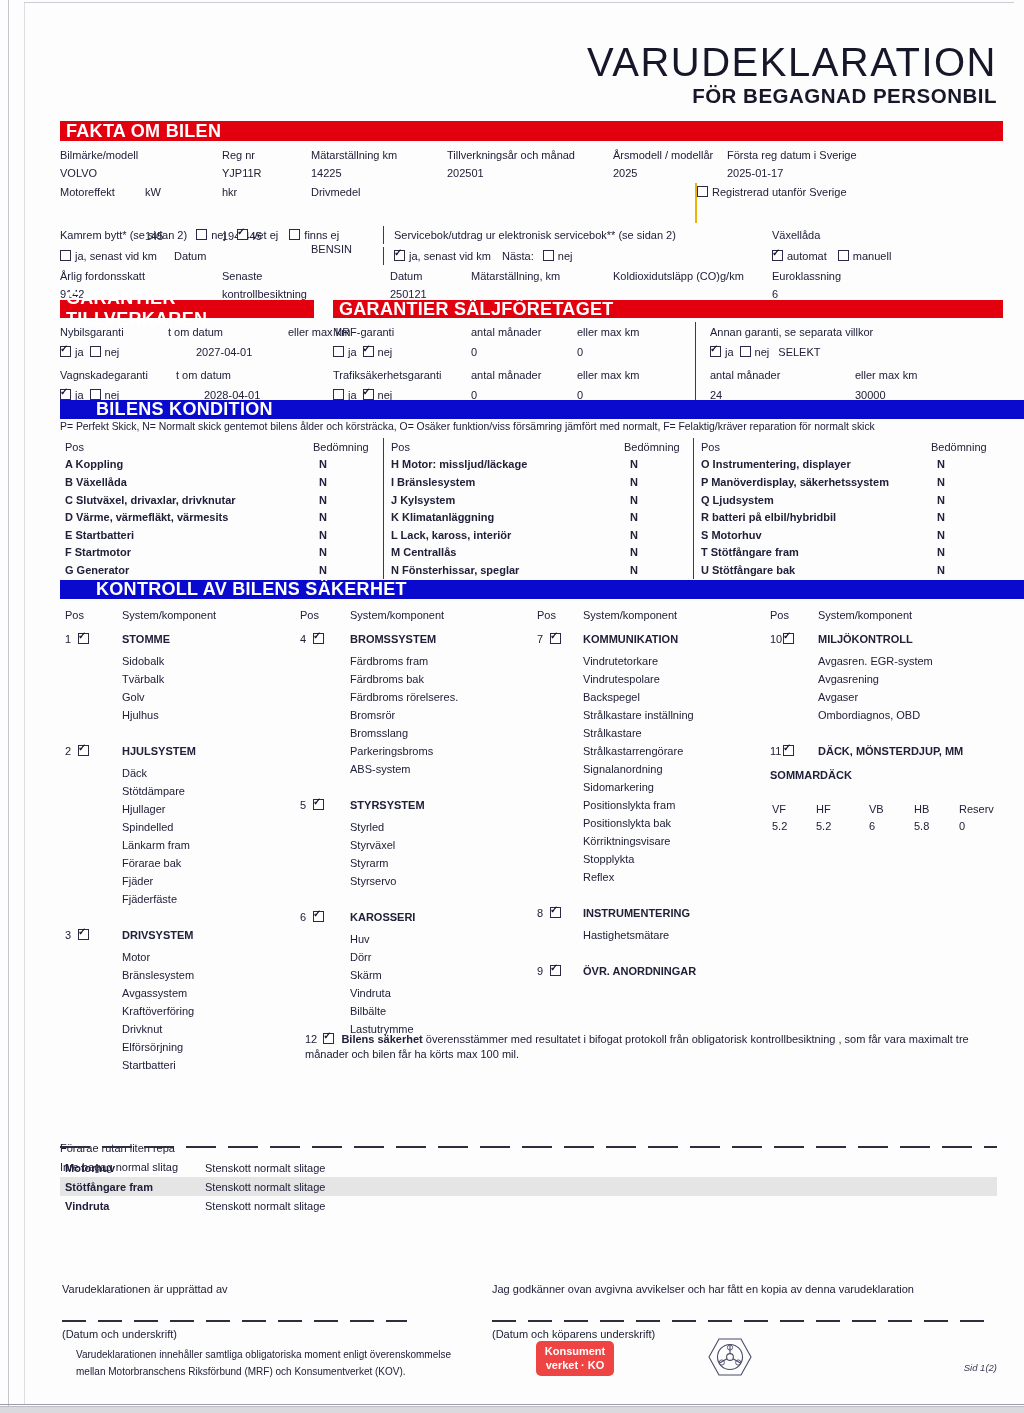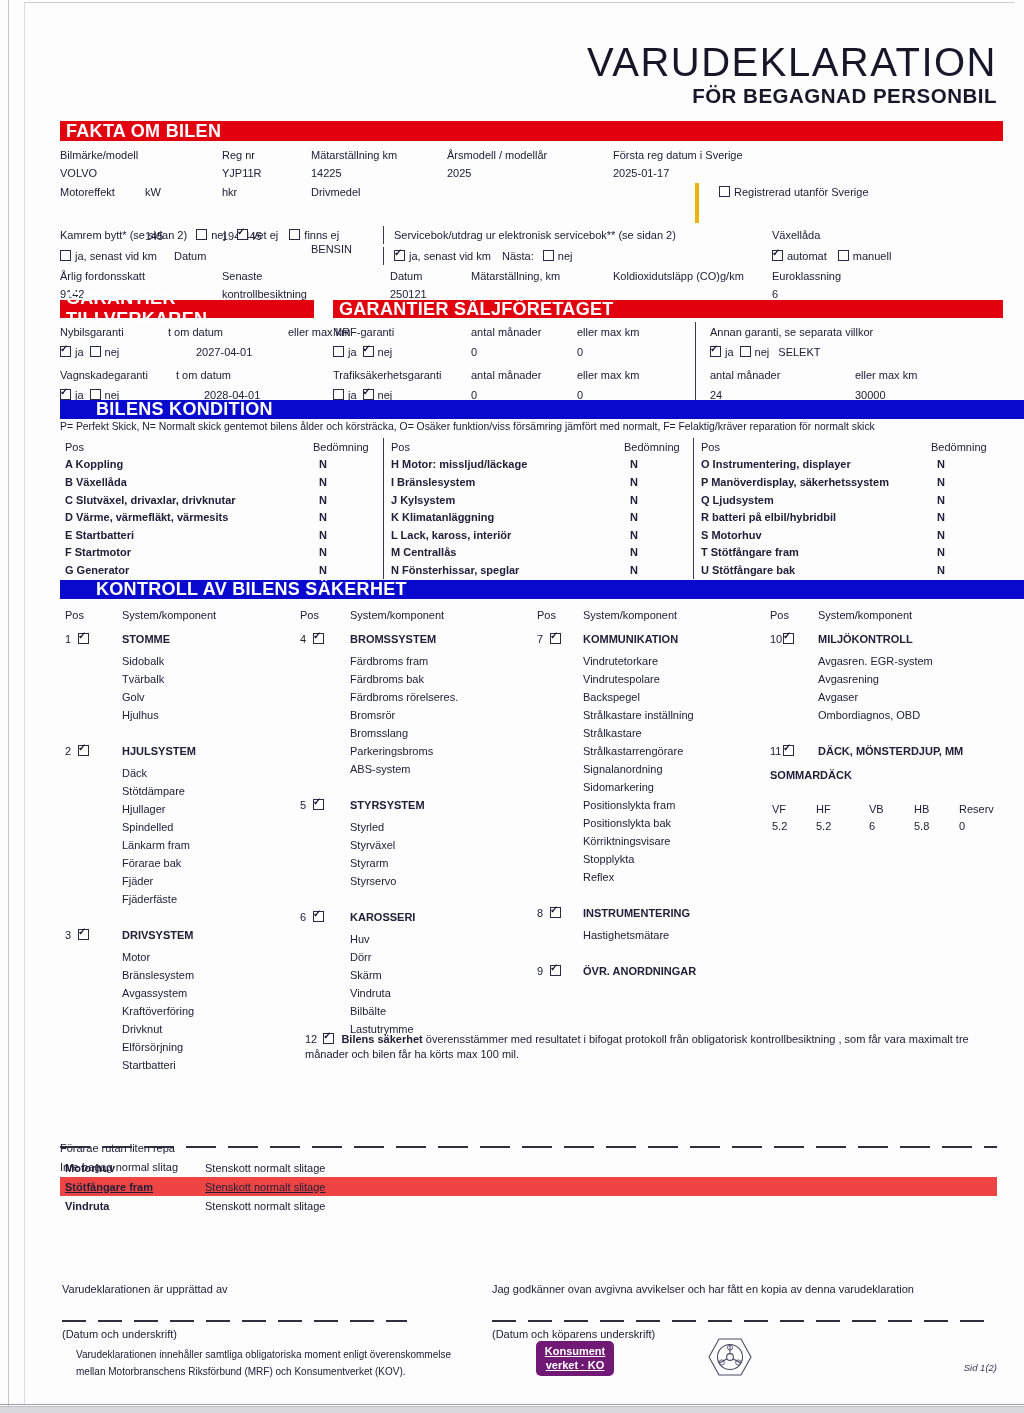--- a/index.html
+++ b/index.html
@@ -29,21 +29,21 @@
       vertical-align:-1px;margin:0 4px 0 0;}
   .cb.checked::after{content:"✓";position:absolute;left:-1px;top:-3px;font-size:10px;font-weight:bold;color:#14142c;line-height:1;}
   .opt{margin-right:8px;white-space:nowrap;}
 
   
   .fgrid1{display:grid;grid-template-columns:162px 89px 136px 166px 114px 1fr;}
   .fgrid2{display:grid;grid-template-columns:85px 77px 89px 384px 1fr;}
   .fgrid3{display:grid;grid-template-columns:323px 389px 1fr;}
   .fgrid3 .mid{border-left:1px solid #3a3a55;padding-left:10px;}
   .fgrid4{display:grid;grid-template-columns:162px 168px 81px 142px 159px 1fr;}
-  .vdiv{border-left:4px solid #eab308;padding-left:20px;}
+  .vdiv{border-left:2px solid #eab308;padding-left:0;}
 
   
   .ggridL{display:grid;grid-template-columns:108px 120px 1fr;height:20px;align-items:center;}
   .ggridR{display:grid;grid-template-columns:138px 106px 123px 145px 1fr;height:20px;align-items:center;}
   .ggridR .c4,.ggridR .c5{padding-left:10px;}
   .gsal-div{position:absolute;left:362px;top:0;width:1px;height:80px;background:#3a3a55;}
 
   
   .kond-wrap{position:absolute;left:60px;top:438px;width:937px;height:141px;}
   .kgroup{position:absolute;top:0;height:141px;}
@@ -76,30 +76,30 @@
   .tiregrid{display:grid;grid-template-columns:44px 53px 45px 45px 40px;font-size:11px;height:17px;align-items:center;padding-left:2px;}
   .tiregrid.hdr{margin-top:14px;}
 
   .note12{position:absolute;left:305px;top:1032px;width:692px;font-size:11px;line-height:15px;white-space:normal;}
 
   
   .note-line{font-size:11px;height:19px;display:flex;align-items:center;}
   .dash-big{position:absolute;left:60px;top:1146px;width:937px;height:2px;
       background:repeating-linear-gradient(90deg,#2e2e3e 0 30px,transparent 30px 42px);}
   .nrow{display:grid;grid-template-columns:145px 1fr;height:19px;align-items:center;font-size:11px;}
-  .nrow:nth-child(2){background:#ef4444;text-decoration:underline;}
+  .nrow:nth-child(2){background:#e5e5e5;}
   .nrow .part{font-weight:bold;}
 
   
   .ftext{position:absolute;font-size:11px;white-space:nowrap;}
   .dash-sig{position:absolute;height:2px;background:repeating-linear-gradient(90deg,#2e2e3e 0 24px,transparent 24px 36px);}
   .legal{position:absolute;left:76px;top:1346px;font-size:10px;line-height:17px;}
-  .ko-badge{position:absolute;left:536px;top:1341px;width:78px;height:35px;background:#701a75;border-radius:5px;
+  .ko-badge{position:absolute;left:536px;top:1341px;width:78px;height:35px;background:#ef4444;border-radius:5px;
       color:#fff;font-size:11px;font-weight:bold;text-align:center;line-height:1.25;
-      display:flex;flex-direction:column;justify-content:center;text-decoration:underline;}
+      display:flex;flex-direction:column;justify-content:center;}
   .emblem{position:absolute;left:707px;top:1334px;}
   .sid{position:absolute;right:27px;top:1362px;font-size:9.5px;font-style:italic;color:#3a3a55;}
 </style>
 </head>
 <body>
 
 <div class="page">
   <div class="edge-left1"></div>
   <div class="edge-left2"></div>
   <div class="edge-top"></div>
@@ -119,20 +119,24 @@
       <div>
         <div class="t">Reg nr</div>
         <div class="t">YJP11R</div>
       </div>
 
       <div>
         <div class="t">Mätarställning km</div>
         <div class="t">14225</div>
       </div>
 
+      <div>
+        <div class="t">Tillverkningsår och månad</div>
+        <div class="t">202501</div>
+      </div>
 
       <div>
         <div class="t">Årsmodell / modellår</div>
         <div class="t">2025</div>
       </div>
 
       <div>
         <div class="t">Första reg datum i Sverige</div>
         <div class="t">2025-01-17</div>
       </div>

